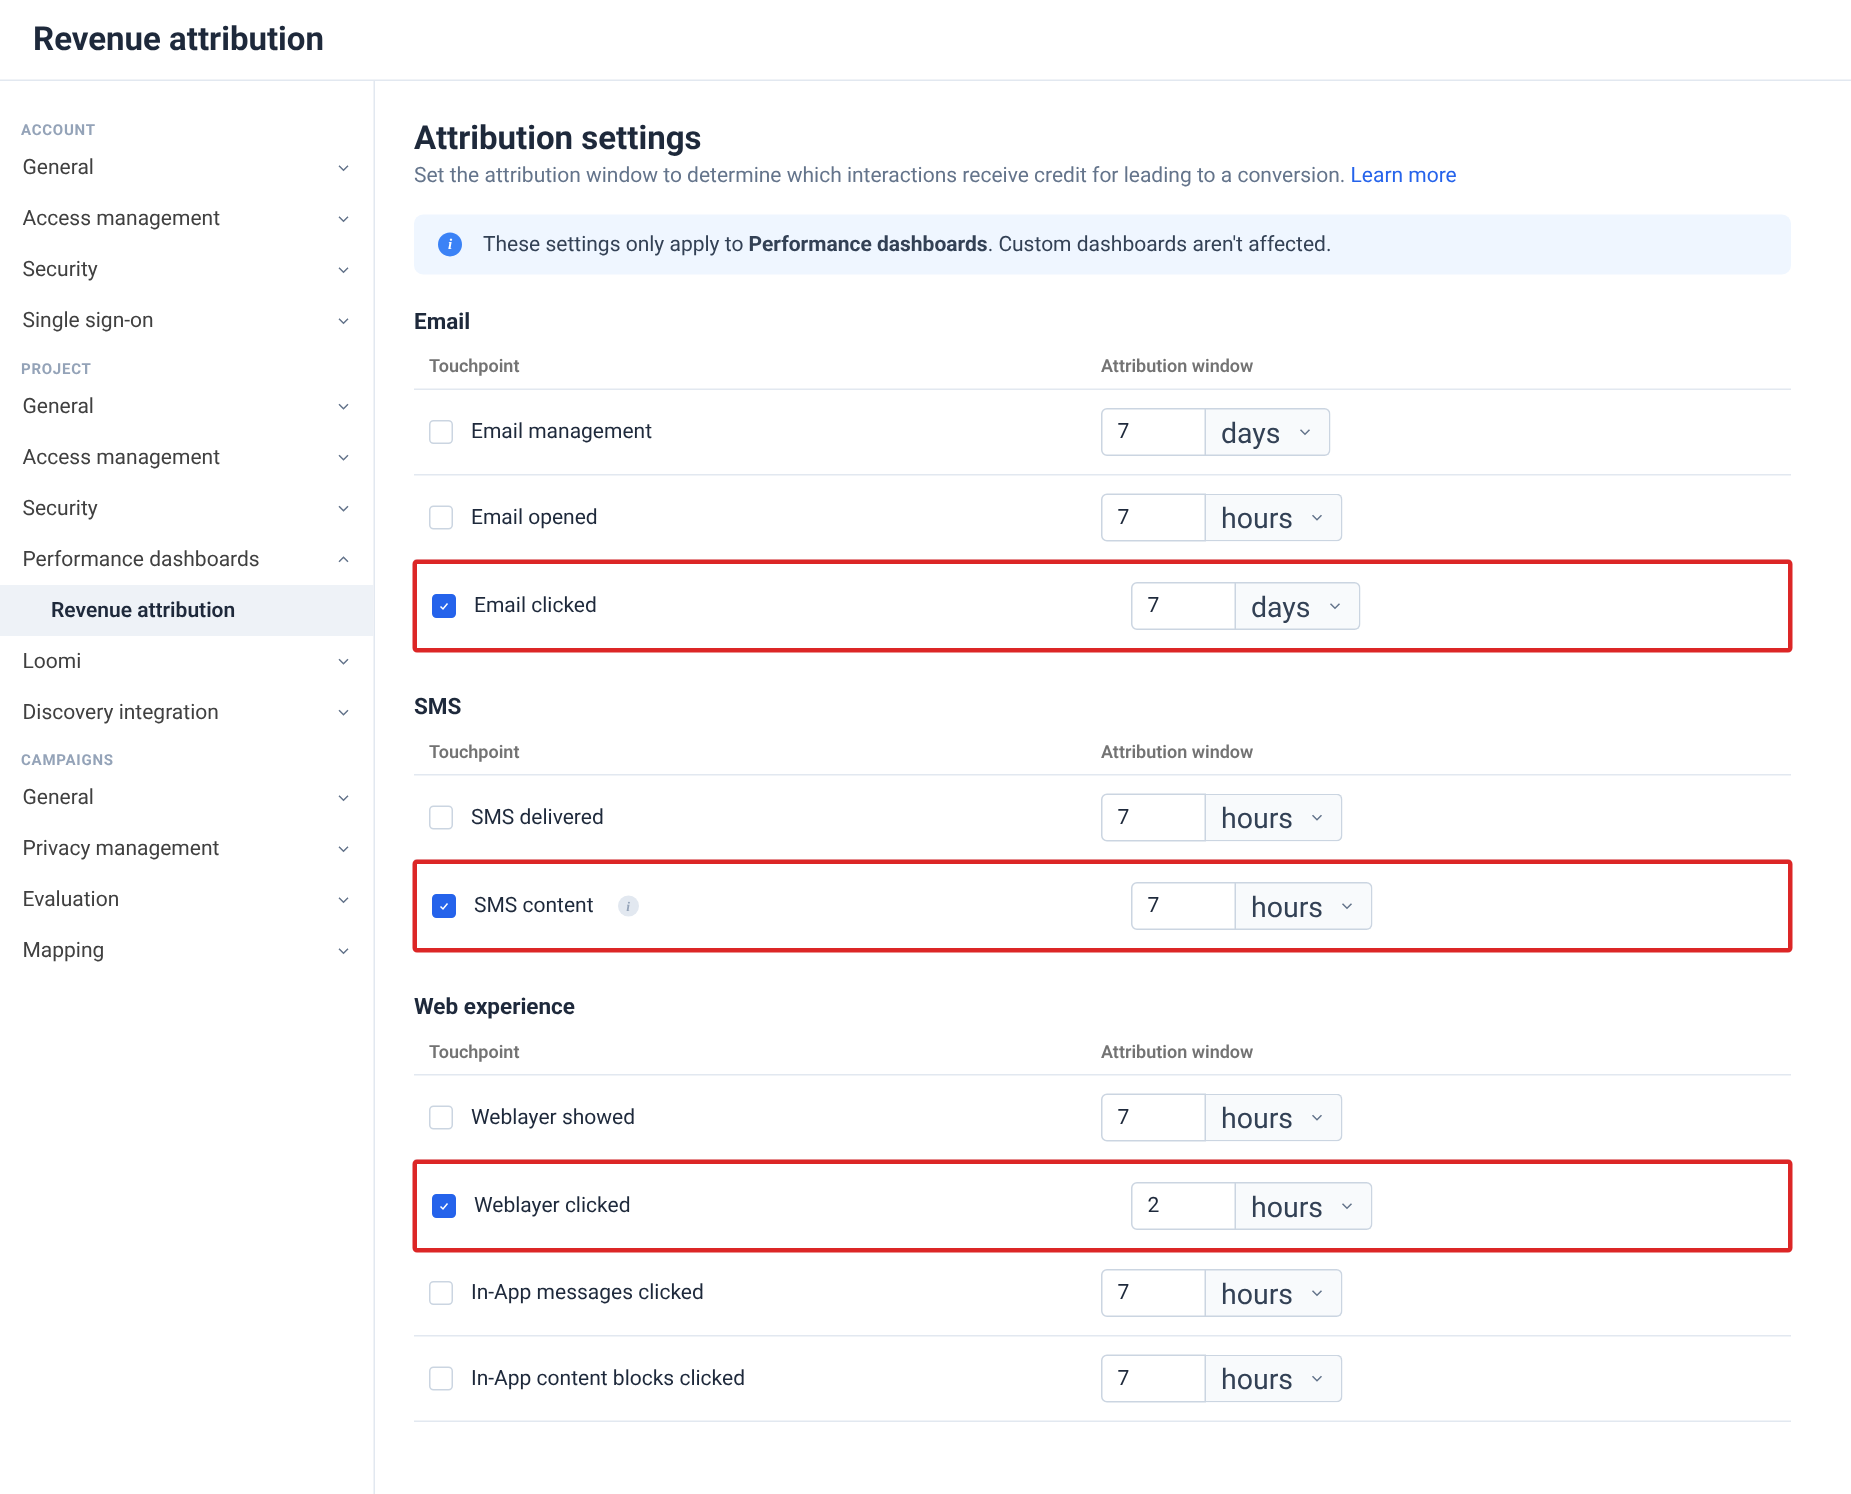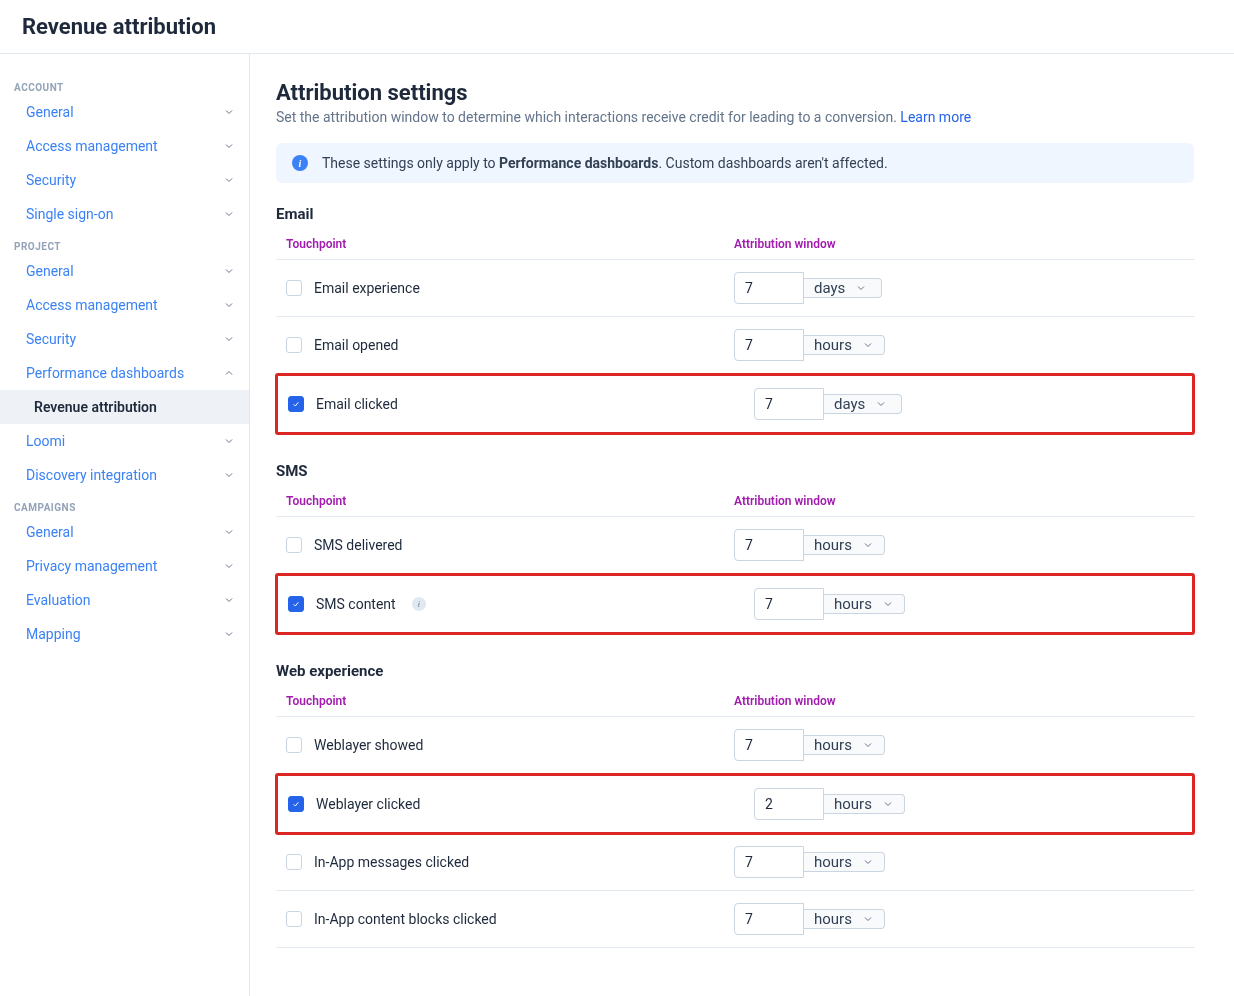--- a/index.html
+++ b/index.html
@@ -31,23 +31,23 @@
     font-weight: 700;
     letter-spacing: 0.05em;
     color: #94a3b8;
     text-transform: uppercase;
     padding: 10px 14px 2px 14px;
   }
   .sidebar-item {
     display: flex;
     justify-content: space-between;
     align-items: center;
-    padding: 9px 14px 9px 26px;
+    padding: 9px 14px 9px 15px;
     cursor: pointer;
-    color: #3b82f6;
+    color: #404040;
   }
   .sidebar-subitem {
     padding: 9px 14px 9px 34px;
     background: #eef2f7;
     font-weight: 600;
     color: #1e293b;
   }
   .chev {
     width: 12px; height: 12px;
     display: inline-flex; align-items:center; justify-content:center;
@@ -88,21 +88,21 @@
   }
   .section-heading {
     font-size: 15px;
     font-weight: 700;
     margin: 8px 0 6px 0;
   }
   .table-header {
     display: flex;
     padding: 8px 10px;
     border-bottom: 1px solid #e2e8f0;
-    color: #a21caf;
+    color: #737373;
     font-size: 12px;
     font-weight: 600;
   }
   .col-touch { flex: 0 0 448px; }
   .col-window { flex: 1; }
   .table-row {
     display: flex;
     align-items: center;
     padding: 12px 10px;
     border-bottom: 1px solid #e2e8f0;
@@ -135,30 +135,30 @@
     width: 70px;
     height: 32px;
     border: 1px solid #cbd5e1;
     border-radius: 4px 0 0 4px;
     padding: 0 10px;
     font-size: 14px;
     font-family: inherit;
     color:#1e293b;
   }
   .unit-select {
-    height: 20px;
+    height: 32px;
     border: 1px solid #cbd5e1;
     border-left: none;
     border-radius: 0 4px 4px 0;
     background: #f8fafc;
     padding: 0 10px;
     display: inline-flex;
     align-items: center;
     gap: 10px;
-    font-size: 15px;
+    font-size: 19px;
     color:#334155;
     cursor: pointer;
     min-width: 78px;
   }
   .highlight {
     border: 3px solid #dc2626;
     border-radius: 3px;
     margin: -1px;
   }
   .highlight > div { border-bottom: none; gap: 18px; }
@@ -311,21 +311,21 @@
     <div id="sections">
         <div class="section-block">
           <div class="section-heading">Email</div>
           <div class="table-header">
             <div class="col-touch">Touchpoint</div>
             <div class="col-window">Attribution window</div>
           </div>
           <div class="table-row">
             <div class="touch-cell">
               <span class="checkbox"></span>
-              <span>Email experience</span>
+              <span>Email management</span>
             </div>
             <div class="window-cell">
               <input class="num-input" value="7" style="">
               <div class="unit-select">
                 <span>days</span>
                 <span class="chev">
                   <svg viewBox="0 0 24 24">
                     <polyline points="6 9 12 15 18 9"></polyline>
                   </svg>
                 </span>

